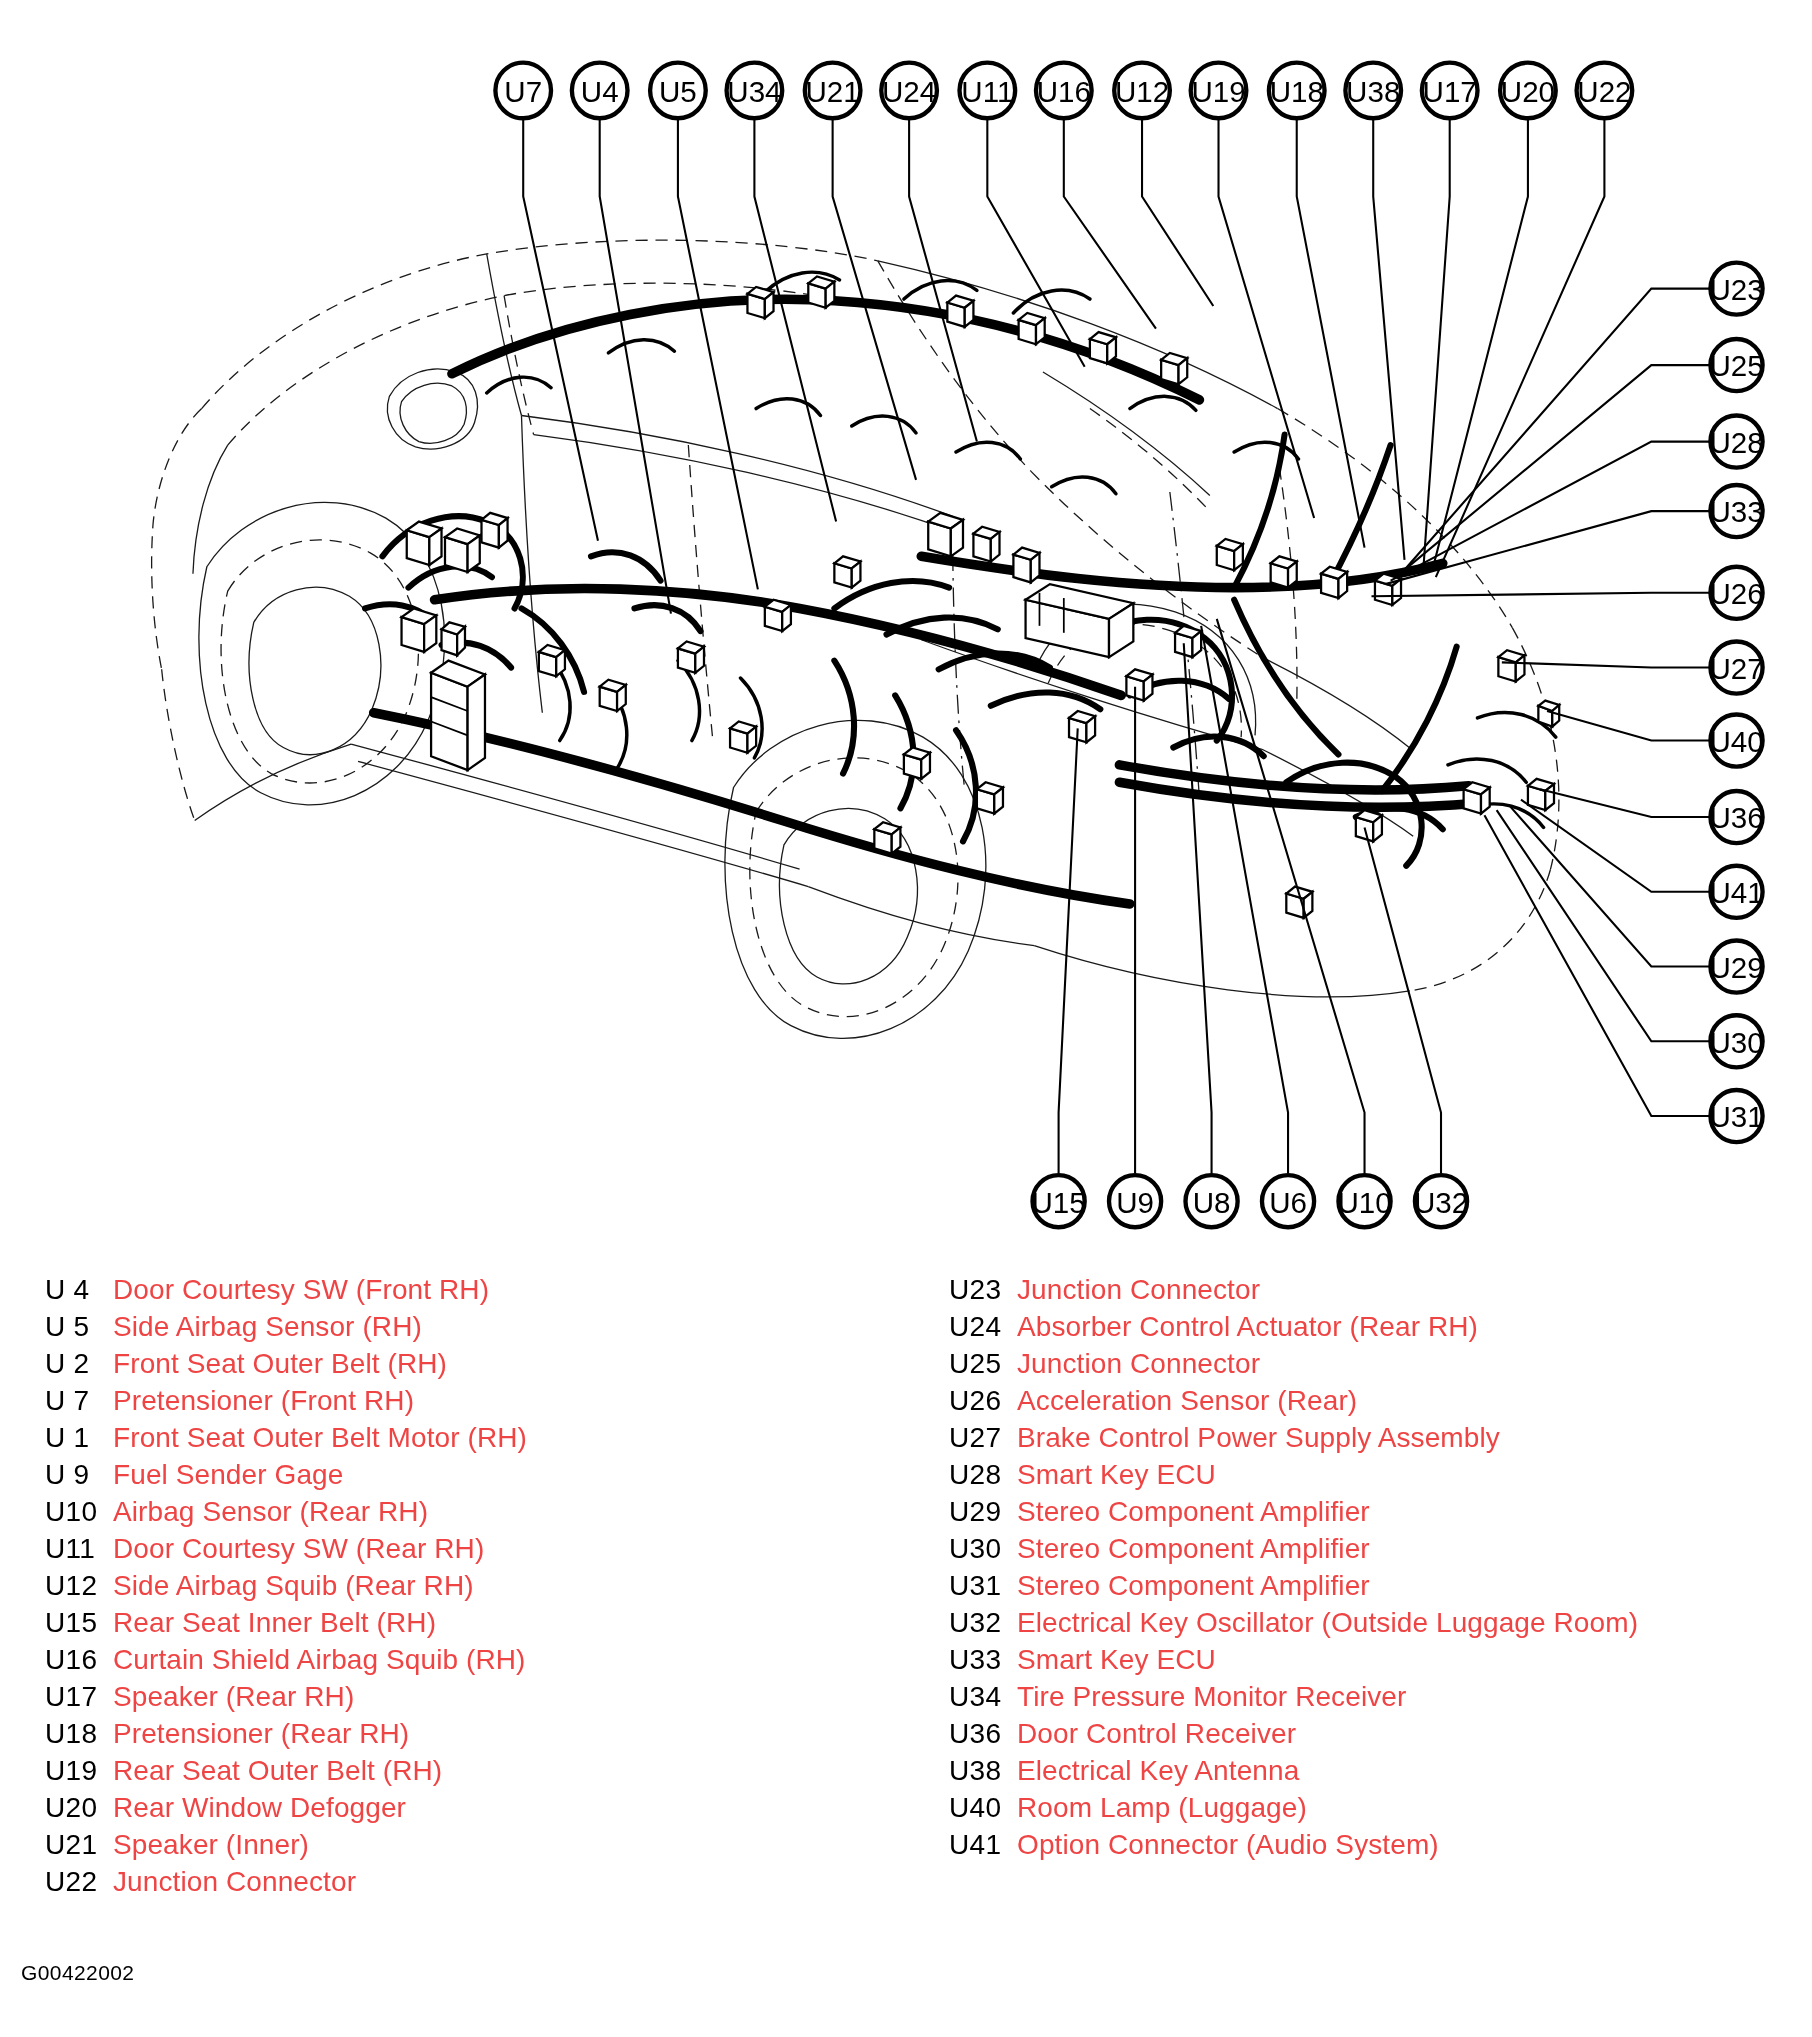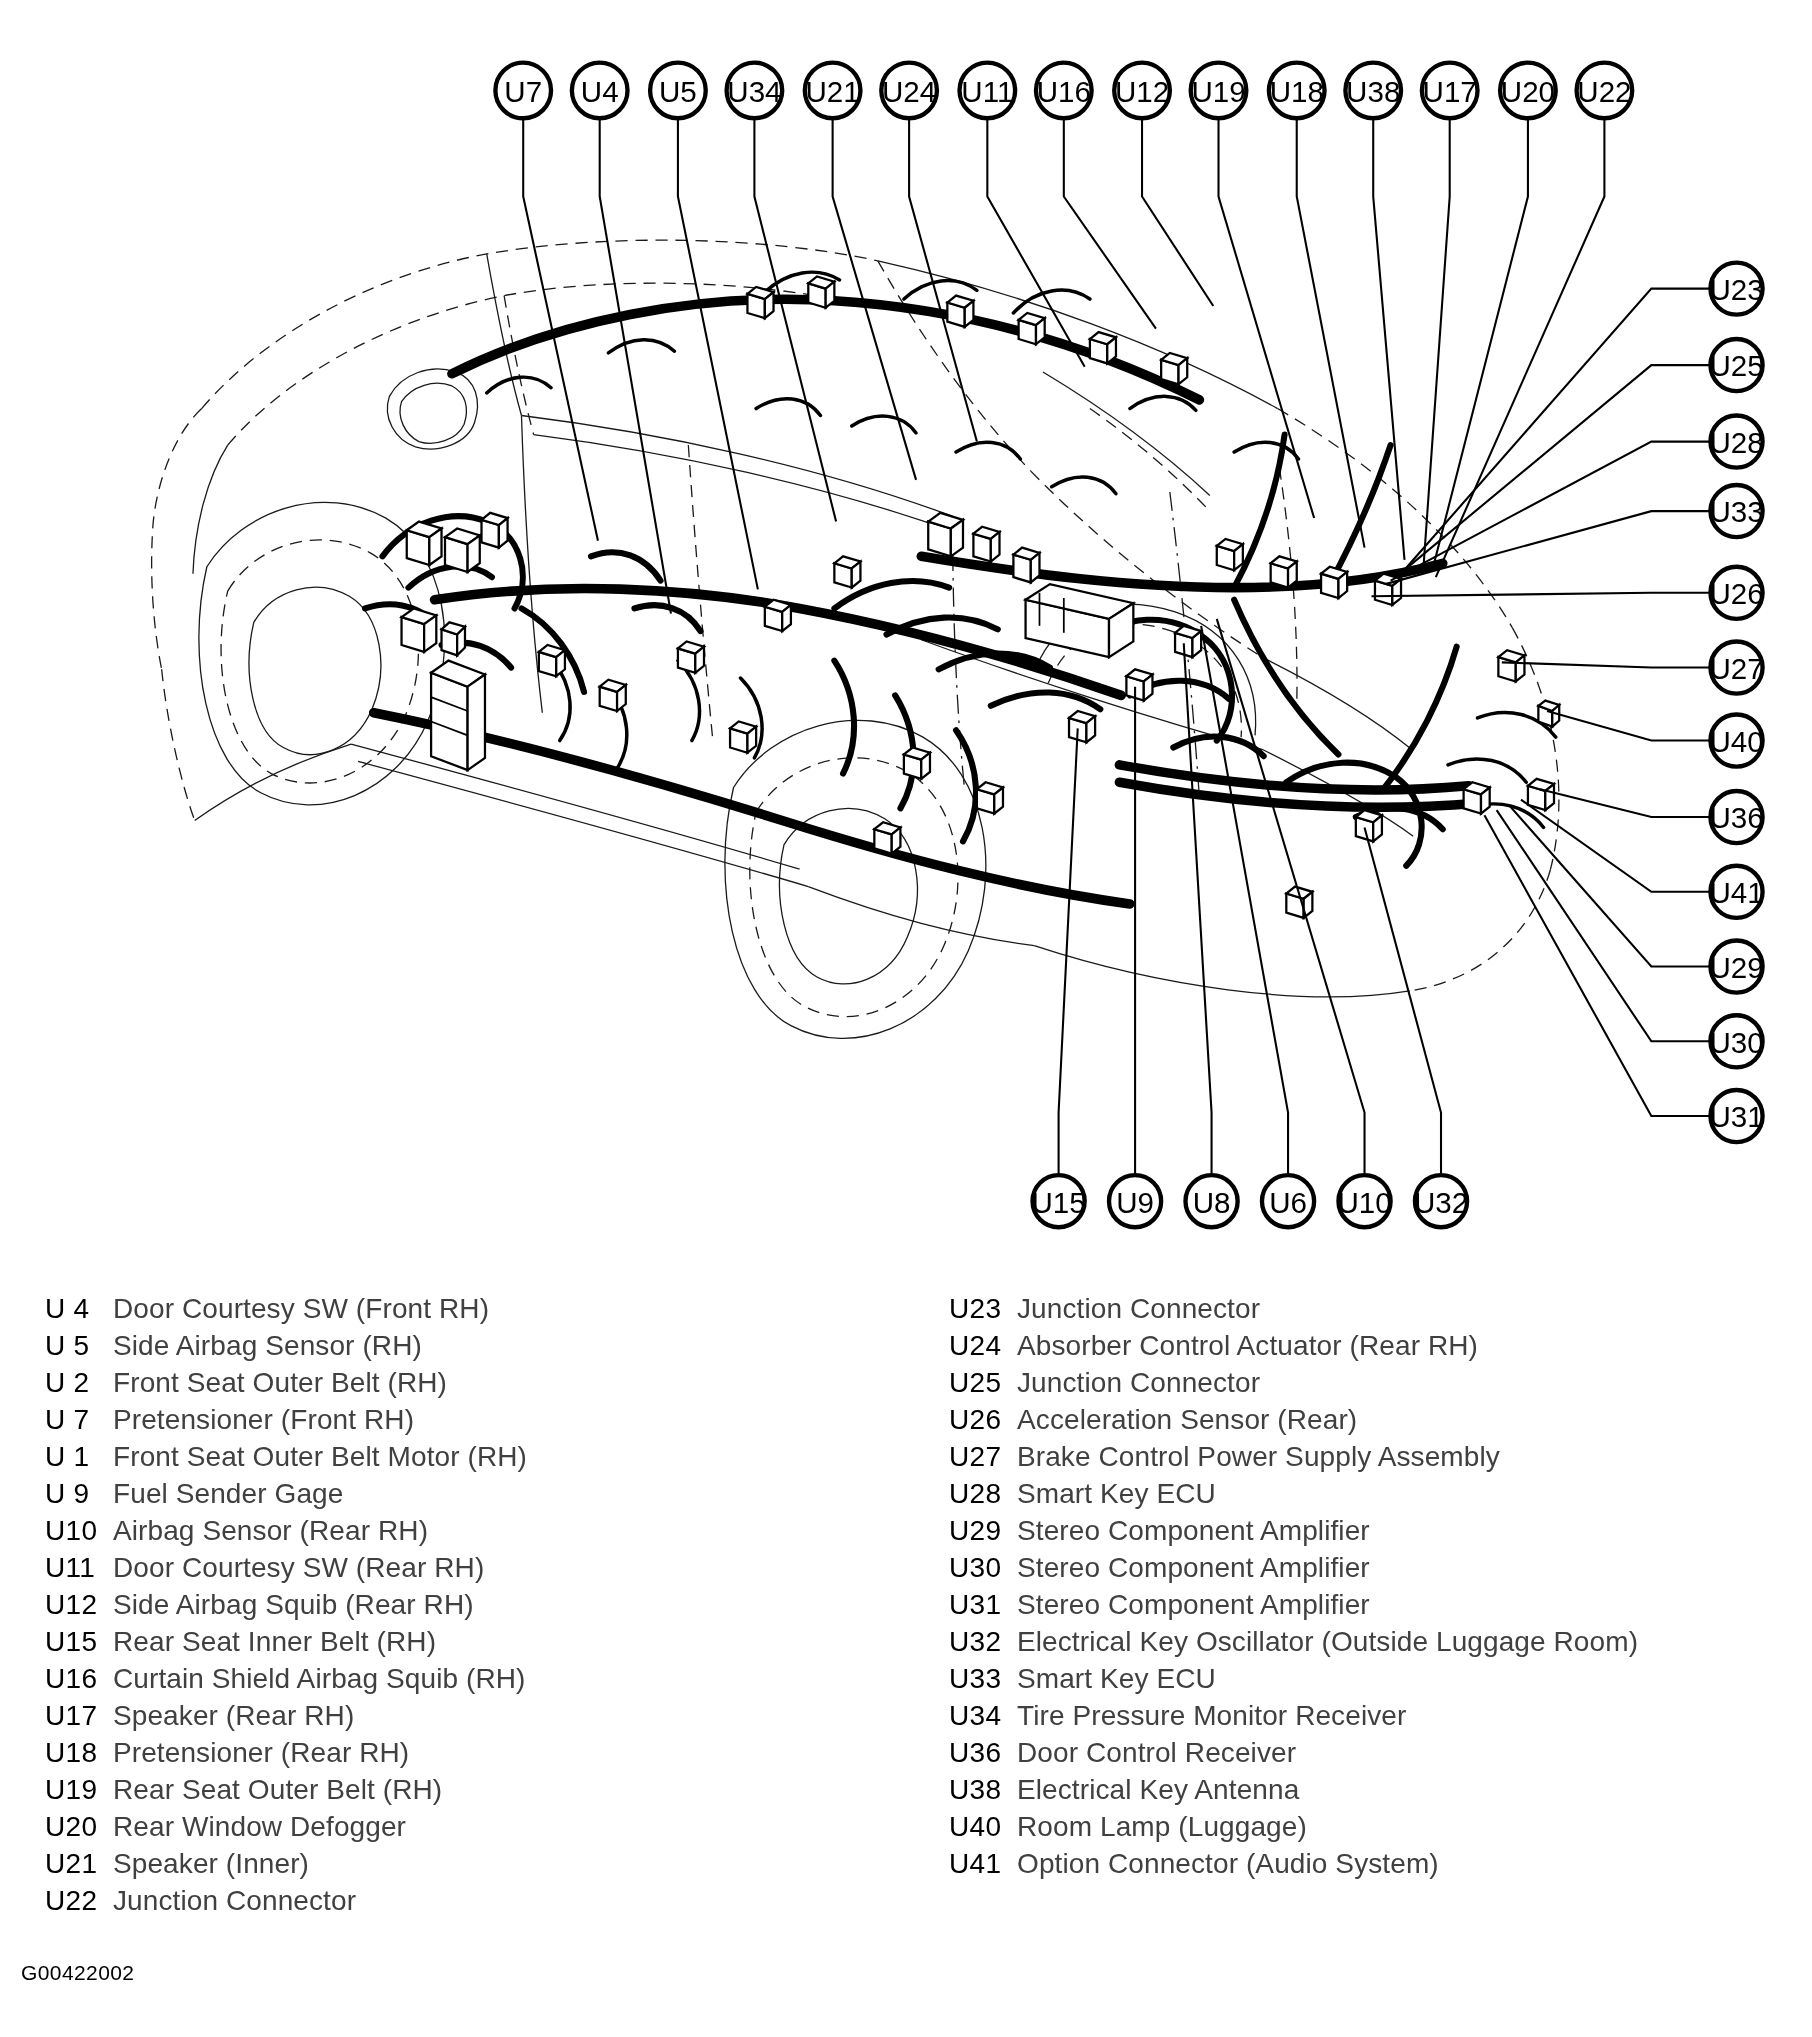--- a/index.html
+++ b/index.html
@@ -82,21 +82,20 @@
   .conn-top  { fill: #ffffff; stroke: #000; stroke-width: 2.6; }
   .conn-side { fill: #ffffff; stroke: #000; stroke-width: 2.6; }
 
   
   #legend {
     position: absolute;
     left: 0;
     top: 1271px;
     width: 1522px;
     height: 713px;
-    margin-top: 19px;
   }
   .legend-col {
     position: absolute;
     top: 0;
   }
   #legend-col-left  { left: 45px;  width: 869px; }
   #legend-col-right { left: 949px; width: 864px; }
 
   .legend-row {
     display: flex;
@@ -109,21 +108,21 @@
     width: 68px;
     font-size: 28px;
     line-height: 37px;
     color: #000;
     letter-spacing: 0.3px;
   }
   .legend-label {
     flex: 1 1 auto;
     font-size: 28px;
     line-height: 37px;
-    color: #404040;
+    color: #ef4444;
     letter-spacing: 0.1px;
   }
   #doc-code {
     position: absolute;
     left: 21px;
     top: 1961px;
     font-size: 21px;
     color: #000;
     letter-spacing: 0.4px;
   }

